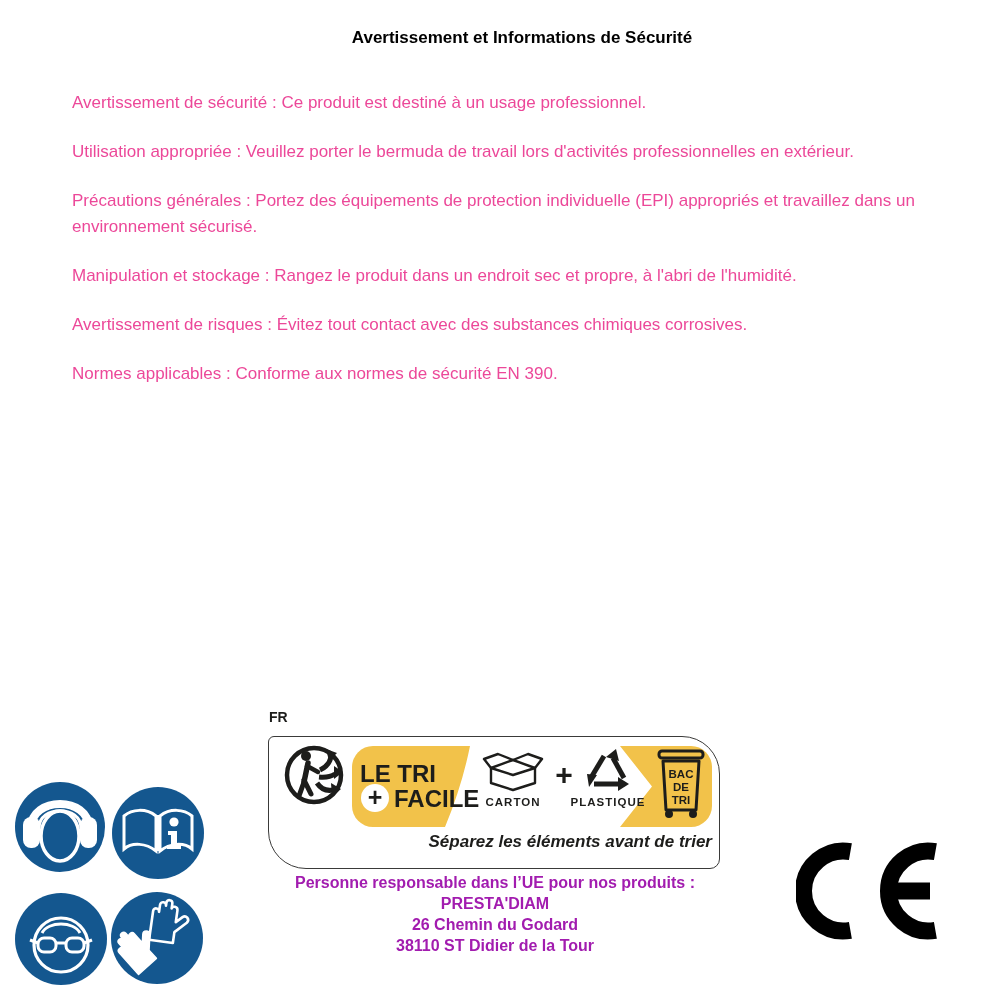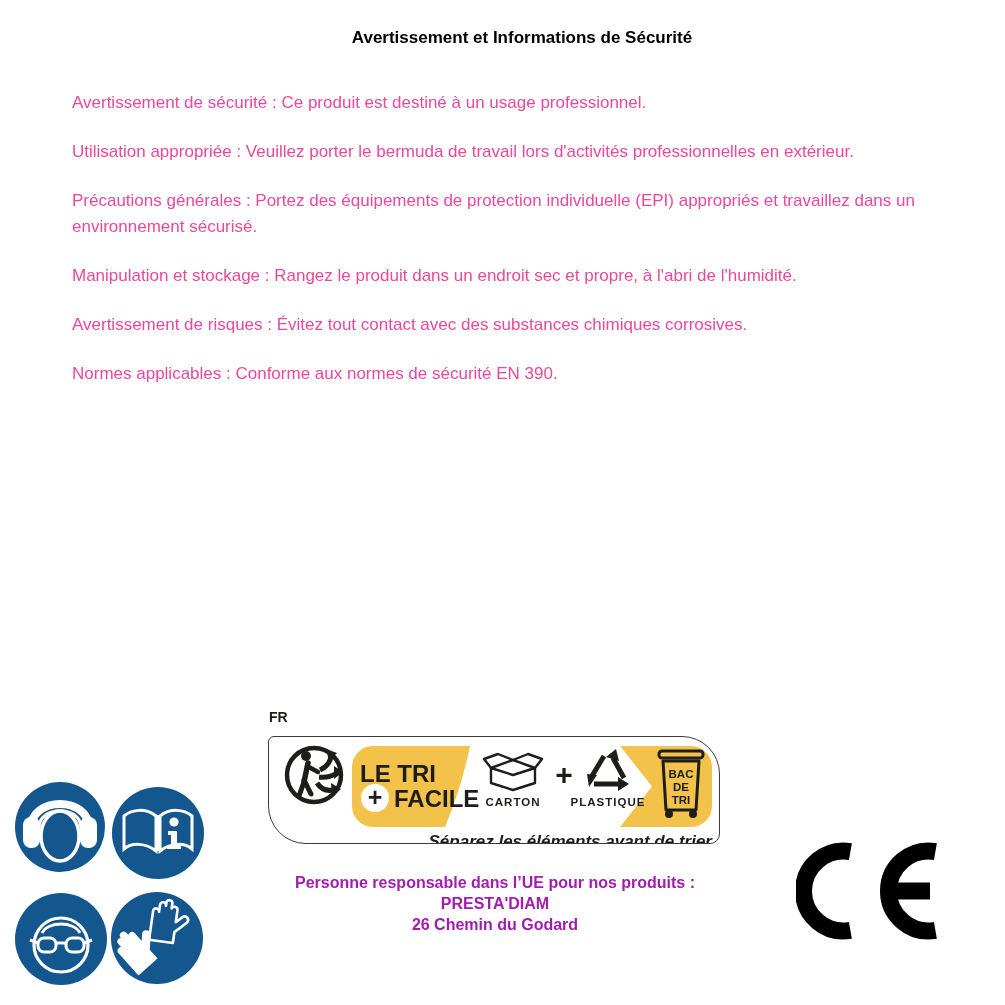--- a/index.html
+++ b/index.html
@@ -16,21 +16,21 @@
     position:absolute;left:72px;top:82px;width:880px;
   }
   .content p{
     margin:8px 0 23px 0;font-size:17px;line-height:26px;color:#ec4899;
   }
   .fr-label{
     position:absolute;left:269px;top:709px;
     font-size:14px;font-weight:bold;color:#1d1d1b;text-align:center;
   }
   .sorting-label{
-    position:absolute;left:268px;top:736px;width:452px;height:108px;
+    position:absolute;left:268px;top:736px;width:452px;height:133px;
     background:#fff;border:1.5px solid #3a3a39;
     border-radius:6px 38px 10px 38px;box-sizing:border-box;overflow:hidden;
   }
   .sorting-label svg{position:absolute;left:-1px;top:-1px;}
   .icons-grid{position:absolute;left:14px;top:781px;width:200px;height:210px;}
   .icons-grid svg{position:absolute;}
   .svg-ear{left:0;top:0;}
   .svg-book{left:98px;top:6px;}
   .svg-goggles{left:1px;top:112px;}
   .svg-gloves{left:97px;top:111px;}
@@ -163,19 +163,20 @@
     </g>
 
     <text x="444" y="111" text-anchor="end" font-family="Liberation Sans, sans-serif" font-size="17" font-style="italic" font-weight="bold" fill="#1d1d1b">Séparez les éléments avant de trier</text>
   </svg>
 </div>
 
 <div class="responsible">
   <div>Personne responsable dans l’UE pour nos produits :</div>
   <div>PRESTA'DIAM</div>
   <div>26 Chemin du Godard</div>
+  <div>38110 ST Didier de la Tour</div>
 </div>
 
 <svg class="ce-mark" width="160" height="100" viewBox="0 0 160 100" role="img" aria-label="CE">
   <path d="M54.4,10.6 A40,40 0 1 0 54.4,89.4" fill="none" stroke="#000" stroke-width="17"></path>
   <path d="M139.4,10.6 A40,40 0 1 0 139.4,89.4" fill="none" stroke="#000" stroke-width="17"></path>
   <rect x="94" y="41.5" width="40" height="17" fill="#000"></rect>
 </svg>
 
 </body></html>

